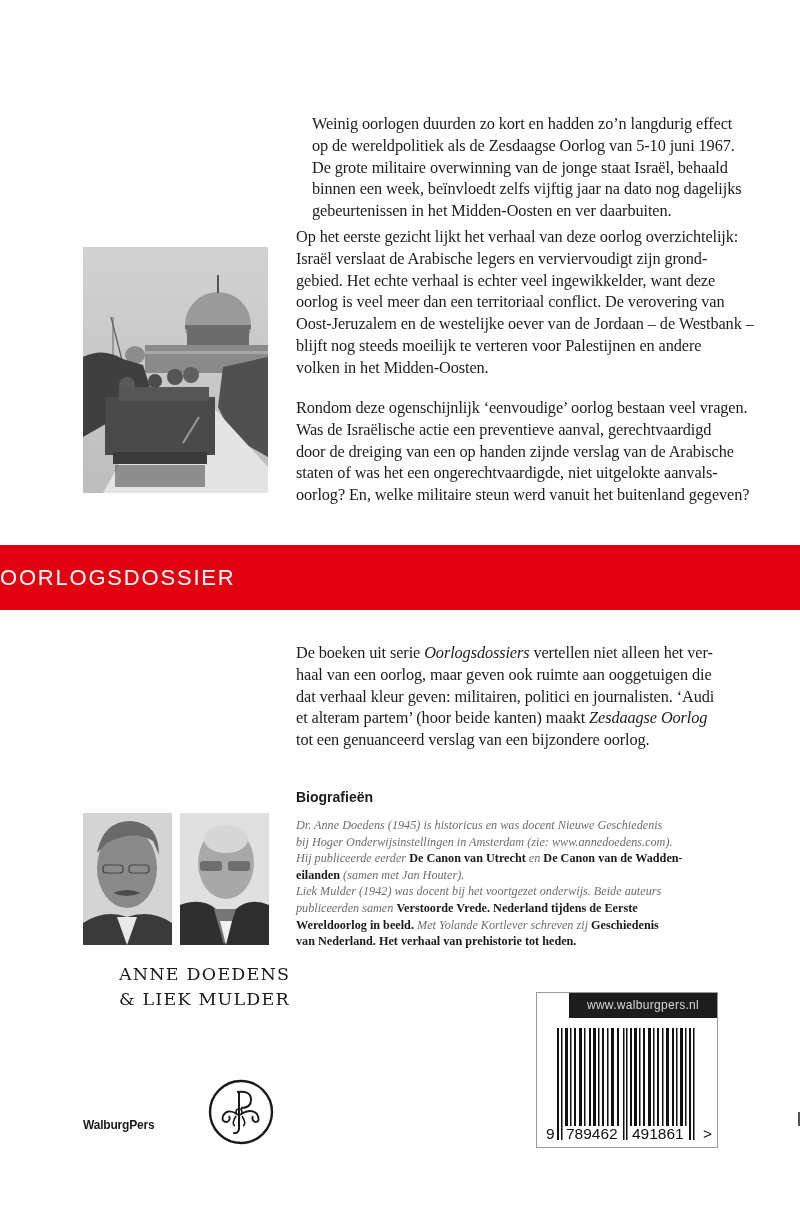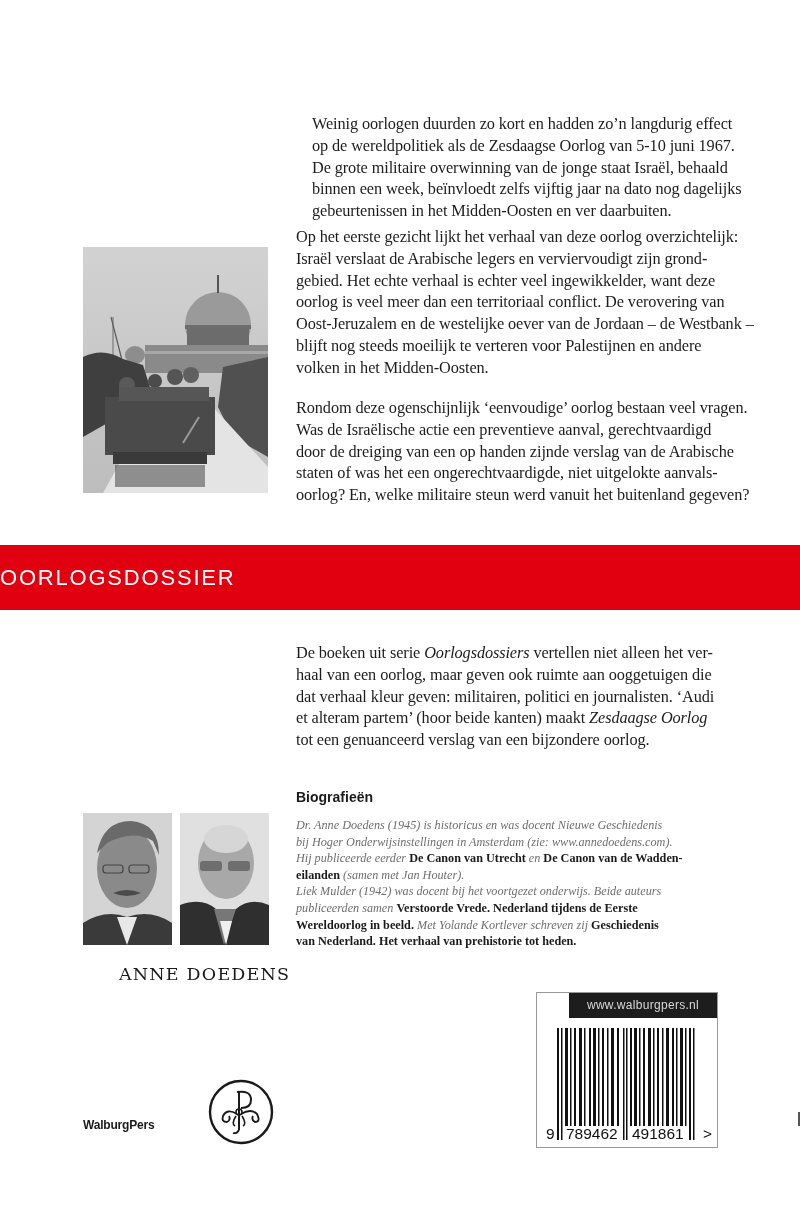--- a/index.html
+++ b/index.html
@@ -139,20 +139,21 @@
     <rect x="20" y="48" width="22" height="10" rx="3" fill="#555" opacity="0.7"></rect>
     <rect x="48" y="48" width="22" height="10" rx="3" fill="#555" opacity="0.7"></rect>
     <path d="M0 132 L0 92 Q22 84 36 96 L56 96 Q70 84 89 92 L89 132 Z" fill="#2f2f2f"></path>
     <path d="M34 96 L44 132 L56 96 Z" fill="#777"></path>
     <path d="M40 108 L46 132 L52 108 Z" fill="#f0f0f0"></path>
   </svg>
 </div>
 
 <div class="authors">
   <div>ANNE DOEDENS</div>
+  <div>&amp; LIEK MULDER</div>
 </div>
 
 <div class="pub-name">WalburgPers</div>
 <div class="pub-logo">
   <svg width="68" height="68" viewBox="0 0 68 68">
     <circle cx="34" cy="34" r="31" fill="none" stroke="#1a1a1a" stroke-width="2.4"></circle>
     <path d="M30 14 Q44 12 44 22 Q44 30 34 30" fill="none" stroke="#1a1a1a" stroke-width="2"></path>
     <line x1="32" y1="14" x2="32" y2="52" stroke="#1a1a1a" stroke-width="2"></line>
     <path d="M32 52 Q30 56 26 55" fill="none" stroke="#1a1a1a" stroke-width="1.8"></path>
     <circle cx="32" cy="34" r="3" fill="none" stroke="#1a1a1a" stroke-width="1.6"></circle>

